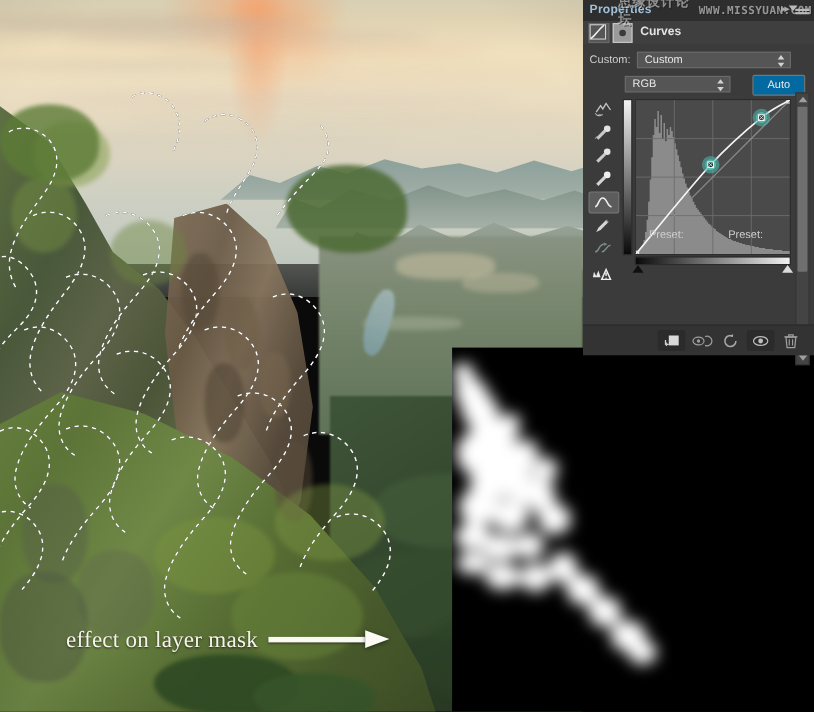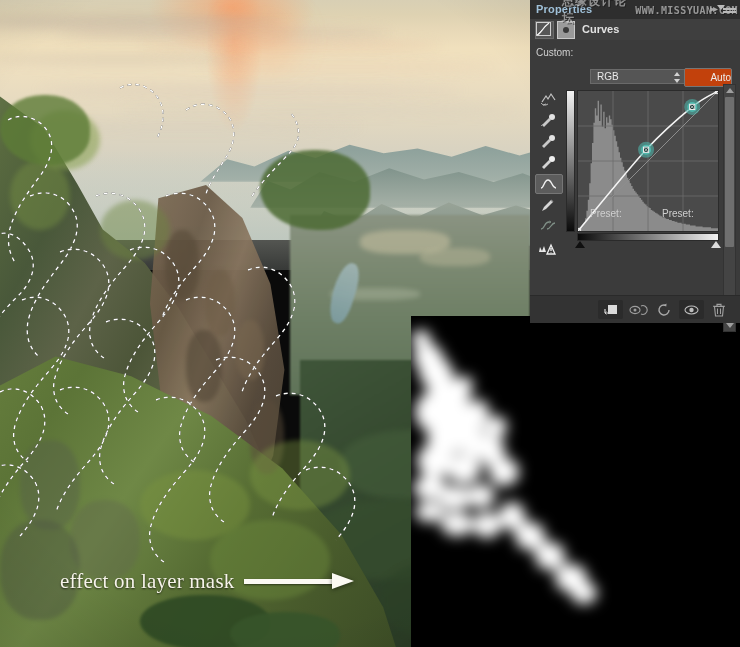--- a/index.html
+++ b/index.html
@@ -120,32 +120,32 @@
     border:1px solid #c9c9c9;display:flex;align-items:center;justify-content:center;}
   #maskThumb .dot{width:6px;height:6px;border-radius:50%;background:#3a3a3a;}
   #curvesLabel{position:absolute;left:52px;top:4px;font-size:11px;color:#e2e2e2;font-weight:bold;}
 
   #panelBody{position:absolute;left:0;top:40px;width:210px;height:255px;background:#3b3b3b;}
 
   .row{position:absolute;display:flex;align-items:center;}
   #presetRow{left:6px;top:7px;}
   .lbl{font-size:10px;color:#d0d0d0;}
   .select{position:relative;height:15px;background:#555555;border:1px solid #6a6a6a;
-    display:flex;align-items:center;padding:0 16px 0 6px;box-sizing:border-box;margin-left:22px;}
+    display:flex;align-items:center;padding:0 16px 0 6px;box-sizing:border-box;}
   .select span{font-size:10px;color:#e8e8e8;white-space:nowrap;}
   .spin{position:absolute;right:4px;top:2px;width:7px;height:11px;}
   .spin u,.spin s{position:absolute;left:0;width:0;height:0;border-left:3.5px solid transparent;border-right:3.5px solid transparent;}
   .spin u{top:0;border-bottom:4px solid #d3d3d3;}
   .spin s{bottom:0;border-top:4px solid #d3d3d3;}
 
   #presetSelect{width:140px;}
   #channelRow{left:38px;top:29px;}
   #channelSelect{width:96px;}
-  #autoBtn{position:absolute;left:154px;top:28px;width:46px;height:17px;background:#c2410c;
-    border:1px solid #767676;border-radius:2px;display:flex;align-items:center;justify-content:flex-end;}
+  #autoBtn{position:absolute;left:154px;top:28px;width:46px;height:17px;background:#0369a1;
+    border:1px solid #767676;border-radius:2px;display:flex;align-items:center;justify-content:center;}
   #autoBtn span{font-size:10px;color:#ececec;}
 
   
   #toolstrip{position:absolute;left:3px;top:50px;width:30px;height:150px;}
   .tool{position:absolute;left:2px;width:26px;height:18px;display:flex;align-items:center;justify-content:center;}
   .tool.sel{background:#5c5c5c;border:1px solid #767676;border-radius:2px;}
 
   
   #graphWrap{position:absolute;left:36px;top:50px;width:154px;height:152px;}
   #vGrad{position:absolute;left:0;top:0;width:9px;height:142px;
@@ -333,20 +333,27 @@
             <i></i>
             <i></i>
         </span>
       </div>
     </div>
 
     <div id="panelBody">
 
       <div class="row" id="presetRow">
         <span class="lbl">Custom:</span>
+        <div class="select" id="presetSelect" style="margin-left:6px;">
+          <span>Custom</span>
+          <span class="spin">
+              <u></u>
+              <s></s>
+            </span>
+        </div>
       </div>
 
       <div class="row" id="channelRow">
         <div class="select" id="channelSelect">
           <span>RGB</span>
           <span class="spin">
               <u></u>
               <s></s>
             </span>
         </div>

